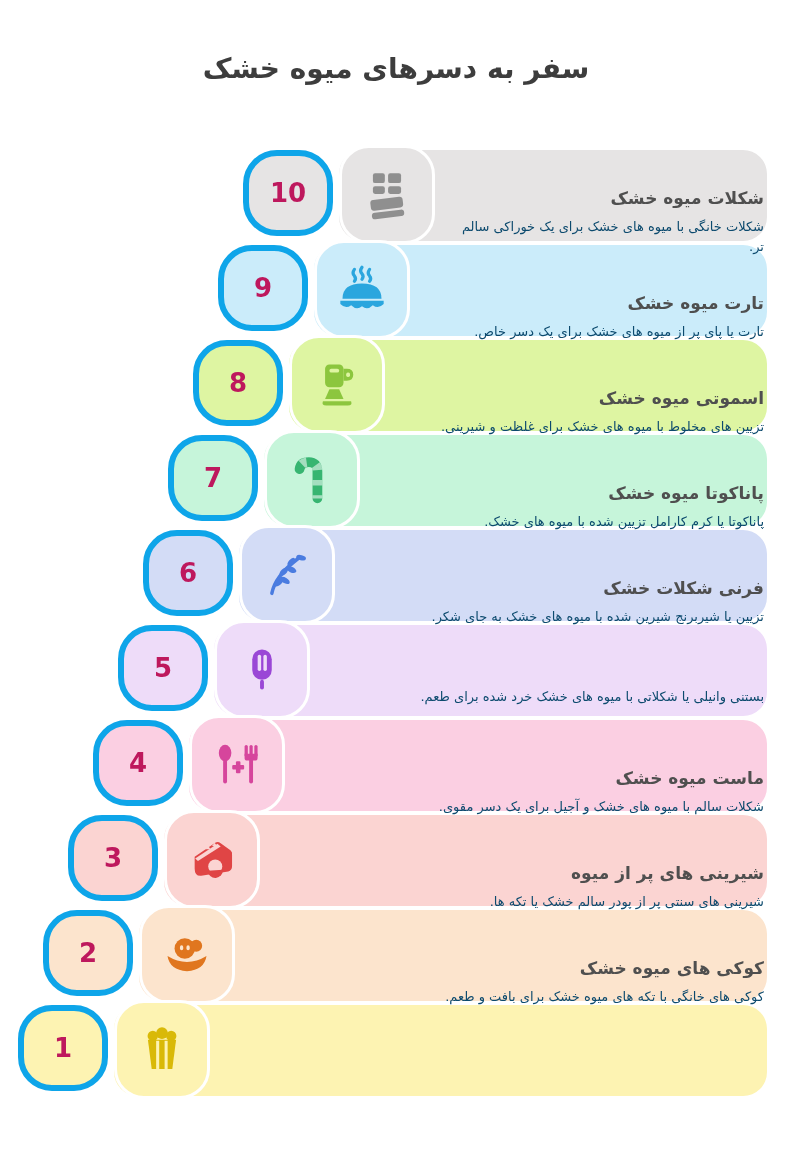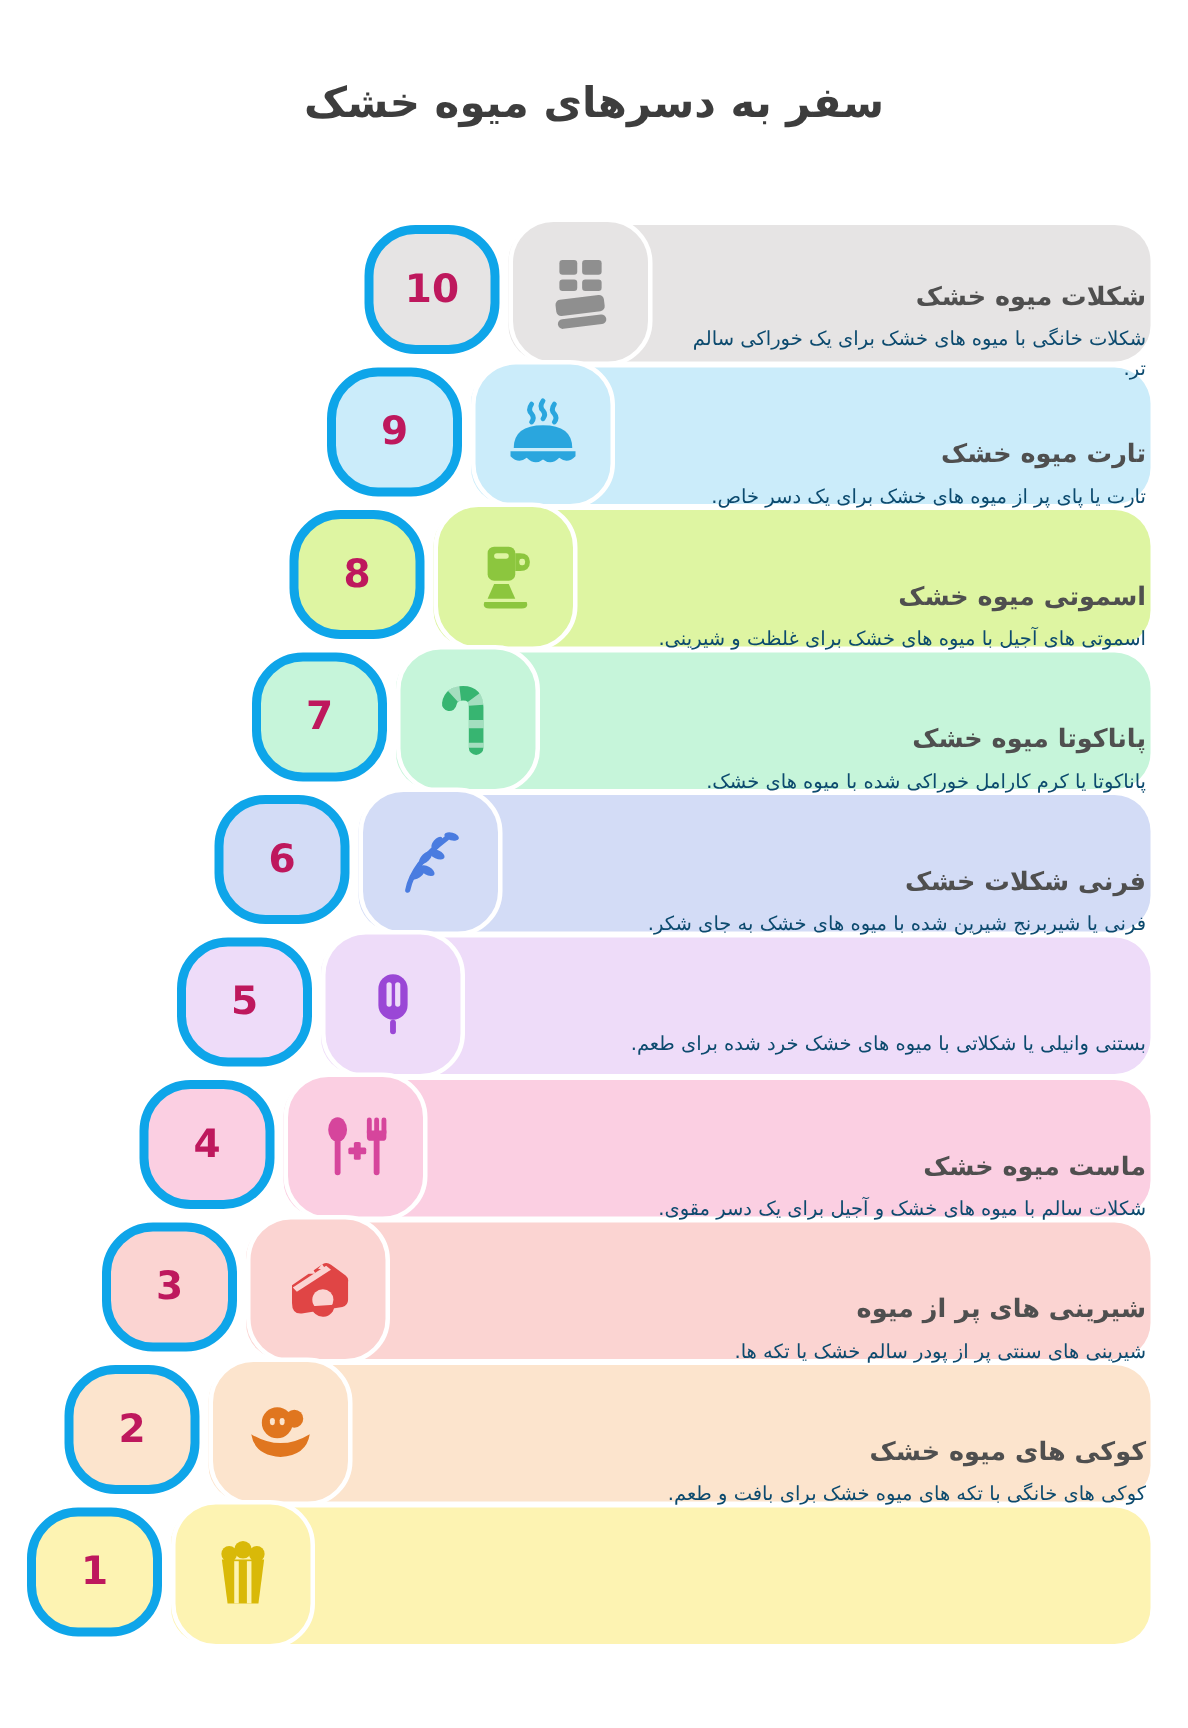--- a/index.html
+++ b/index.html
@@ -99,56 +99,56 @@
         <rect x="13" y="5" width="17" height="21" rx="4"></rect>
         <rect class="cut" x="17" y="9" width="9" height="3.5" rx="1.7"></rect>
         <path d="M30 9 h3 q6 0 6 5.5 q0 5.5 -6 5.5 h-3 z"></path>
         <rect class="cut" x="32.5" y="12.5" width="3.5" height="4" rx="1.5"></rect>
         <path d="M17 28 h9 l4 9 h-17 z"></path>
         <path d="M11 39 h26 q1.5 4 -3 4 h-20 q-4.5 0 -3 -4 z"></path>
       </svg>
     </div>
     <div class="txt">
       <div class="row-title">اسموتی میوه خشک</div>
-      <div class="row-desc">اسموتی های آجیل با میوه های خشک برای غلظت و شیرینی.</div>
+      <div class="row-desc">تزیین های مخلوط با میوه های خشک برای غلظت و شیرینی.</div>
     </div>
   </div>
 
   <div class="row" style="--x: 168px; --bg: #c6f5da; --ic: #37b571;">
     <div class="band"></div>
     <div class="pill">7</div>
     <div class="icon-tab">
       <svg viewBox="0 0 48 48">
         <path d="M29 41 L29 16 Q29 7.5 21 7.5 Q13.5 7.5 12.5 14" fill="none" stroke="currentColor" stroke-width="9" stroke-linecap="round"></path>
         <path d="M29 41 L29 16 Q29 7.5 21 7.5 Q13.5 7.5 12.5 14" fill="none" stroke="#ffffff" stroke-opacity="0.55" stroke-width="9" stroke-dasharray="5 9" stroke-dashoffset="2"></path>
       </svg>
     </div>
     <div class="txt">
       <div class="row-title">پاناکوتا میوه خشک</div>
-      <div class="row-desc">پاناکوتا یا کرم کارامل خوراکی شده با میوه های خشک.</div>
+      <div class="row-desc">پاناکوتا یا کرم کارامل تزیین شده با میوه های خشک.</div>
     </div>
   </div>
 
   <div class="row" style="--x: 143px; --bg: #d3dcf6; --ic: #4a7ce0;">
     <div class="band"></div>
     <div class="pill">6</div>
     <div class="icon-tab">
       <svg viewBox="0 0 48 48" fill="currentColor">
         <path d="M10 41 Q13 25 34 9" fill="none" stroke="currentColor" stroke-width="3.2" stroke-linecap="round"></path>
         <ellipse cx="16" cy="31" rx="5" ry="2.6" transform="rotate(-35 16 31)"></ellipse>
         <ellipse cx="22" cy="29" rx="5" ry="2.6" transform="rotate(30 22 29)"></ellipse>
         <ellipse cx="21" cy="21" rx="5" ry="2.6" transform="rotate(-45 21 21)"></ellipse>
         <ellipse cx="28" cy="19" rx="5" ry="2.6" transform="rotate(25 28 19)"></ellipse>
         <ellipse cx="28" cy="12" rx="4.6" ry="2.4" transform="rotate(-50 28 12)"></ellipse>
         <ellipse cx="37" cy="8" rx="4.6" ry="2.4" transform="rotate(15 37 8)"></ellipse>
       </svg>
     </div>
     <div class="txt">
       <div class="row-title">فرنی شکلات خشک</div>
-      <div class="row-desc">فرنی یا شیربرنج شیرین شده با میوه های خشک به جای شکر.</div>
+      <div class="row-desc">تزیین یا شیربرنج شیرین شده با میوه های خشک به جای شکر.</div>
     </div>
   </div>
 
   <div class="row" style="--x: 118px; --bg: #eedcf9; --ic: #9a47d6;">
     <div class="band"></div>
     <div class="pill">5</div>
     <div class="icon-tab">
       <svg viewBox="0 0 48 48" fill="currentColor">
         <rect x="15" y="5" width="18" height="28" rx="9"></rect>
         <rect class="cut" x="20" y="10" width="3.2" height="15" rx="1.6"></rect>

